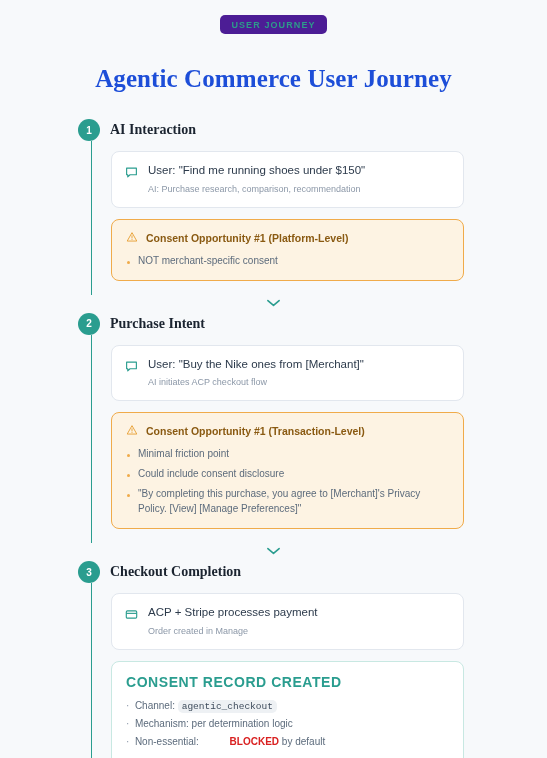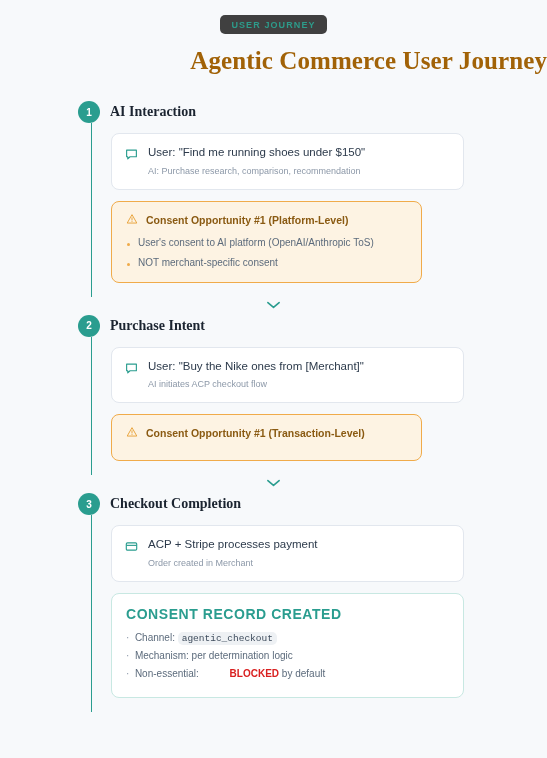--- a/index.html
+++ b/index.html
@@ -12,38 +12,37 @@
     overflow: hidden;
   }
 
   .page { width: 547px; padding: 0 0 0 0; }
 
   
   .header { text-align: center; padding-top: 14px; }
 
   .badge {
     display: inline-block;
-    background: #404040;
+    background: #4c1d95;
     color: #2d9b8a;
     font-size: 9px;
     font-weight: bold;
     letter-spacing: 1.1px;
     padding: 5px 11px 4px;
     border-radius: 5px;
     text-transform: uppercase;
   }
 
   .page-title {
     font-family: "Liberation Serif", serif;
     font-weight: bold;
     font-size: 25px;
-    color: #a16207;
-    margin-top: 13px;
+    color: #1d4ed8;
+    margin-top: 31px;
     letter-spacing: 0.1px;
-    text-align: right;
   }
 
   
   .steps { margin-top: 26px; }
 
   .step { position: relative; }
 
   .step-head {
     display: flex;
     align-items: center;
@@ -103,21 +102,21 @@
     margin-top: 4px;
     line-height: 1.35;
   }
 
   
   .consent-box {
     background: #fdf3e3;
     border: 1px solid #f0ab4a;
     border-radius: 8px;
     padding: 11px 14px 12px;
-    width: 311px;
+    width: 353px;
     margin-top: 11px;
   }
 
   .consent-head {
     display: flex;
     align-items: center;
     gap: 8px;
     font-size: 10.5px;
     font-weight: bold;
     color: #8a5a12;
@@ -233,21 +232,20 @@
           <div class="consent-head">
             <span>
               <svg width="12" height="12" viewBox="0 0 16 16" fill="none" stroke="#e8a33d" stroke-width="1.3">
                 <path d="M8 2.2 14.4 13.4H1.6z" stroke-linejoin="round"></path>
                 <path d="M8 6.3v3.1M8 11.2v.1" stroke-linecap="round"></path>
               </svg>
             </span>
             <span>Consent Opportunity #1 (Platform-Level)</span>
           </div>
           <ul class="consent-list">
-            <li>User's consent to AI platform (OpenAI/Anthropic ToS)</li>
             <li>NOT merchant-specific consent</li>
           </ul>
         </div>
 
       </div>
     </div>
 
     <div class="chevron">
       <svg width="15" height="10" viewBox="0 0 16 10" fill="none" stroke="#2a9d8f" stroke-width="1.7">
         <path d="M2 2.4 8 7.6l6-5.2" stroke-linecap="round" stroke-linejoin="round"></path>
@@ -276,20 +274,25 @@
         <div class="consent-box">
           <div class="consent-head">
             <span>
               <svg width="12" height="12" viewBox="0 0 16 16" fill="none" stroke="#e8a33d" stroke-width="1.3">
                 <path d="M8 2.2 14.4 13.4H1.6z" stroke-linejoin="round"></path>
                 <path d="M8 6.3v3.1M8 11.2v.1" stroke-linecap="round"></path>
               </svg>
             </span>
             <span>Consent Opportunity #1 (Transaction-Level)</span>
           </div>
+          <ul class="consent-list">
+            <li>Minimal friction point</li>
+            <li>Could include consent disclosure</li>
+            <li>"By completing this purchase, you agree to [Merchant]'s Privacy Policy. [View] [Manage Preferences]"</li>
+          </ul>
         </div>
 
       </div>
     </div>
 
     <div class="chevron">
       <svg width="15" height="10" viewBox="0 0 16 10" fill="none" stroke="#2a9d8f" stroke-width="1.7">
         <path d="M2 2.4 8 7.6l6-5.2" stroke-linecap="round" stroke-linejoin="round"></path>
       </svg>
     </div>
@@ -303,21 +306,21 @@
 
         <div class="card">
           <span class="card-icon">
             <svg width="13" height="13" viewBox="0 0 16 16" fill="none" stroke="#2a9d8f" stroke-width="1.4">
               <rect x="1.6" y="3.6" width="12.8" height="8.8" rx="1.4"></rect>
               <path d="M1.6 6.6h12.8"></path>
             </svg>
           </span>
           <div>
             <div class="card-title">ACP + Stripe processes payment</div>
-            <div class="card-sub">Order created in Merchant</div>
+            <div class="card-sub">Order created in Manage</div>
           </div>
         </div>
 
         <div class="record-box">
           <div class="record-head">CONSENT RECORD CREATED</div>
           <ul class="record-list">
             <li>
               <span>Channel:</span>
               <code class="chip">agentic_checkout</code>
             </li>

